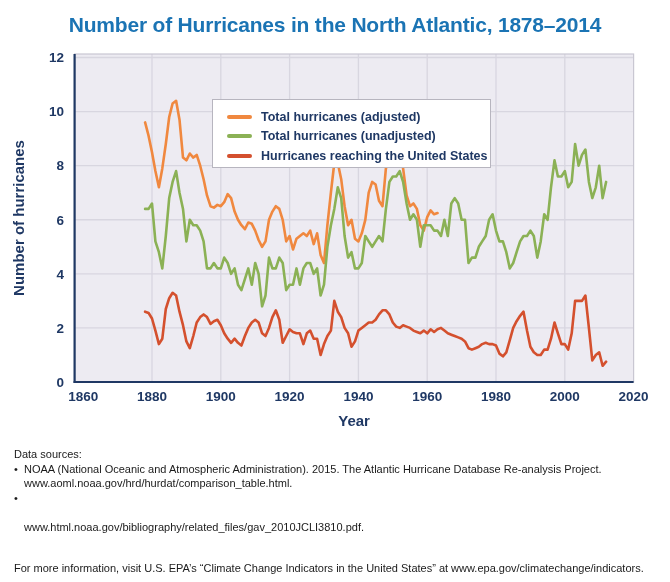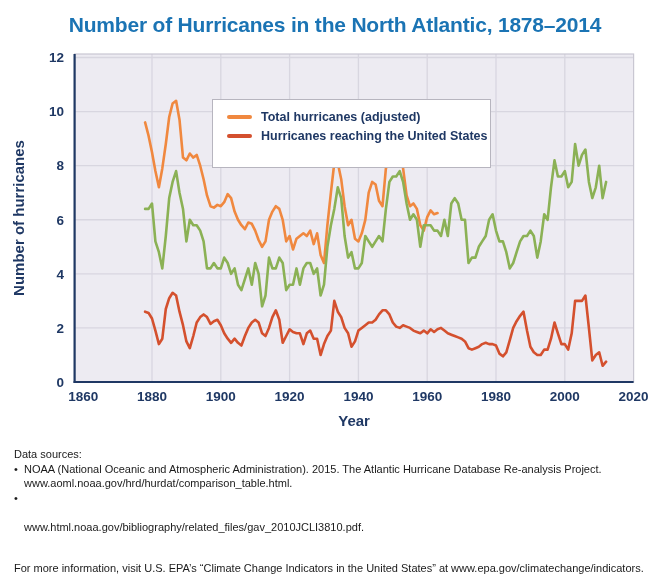--- a/index.html
+++ b/index.html
@@ -65,20 +65,24 @@
       <text x="633.6" y="401" text-anchor="middle" font-family="&quot;Liberation Sans&quot;,sans-serif" font-size="13.5px" font-weight="bold" fill="#1F3864">2020</text>
       <text x="354.1" y="426" font-family="&quot;Liberation Sans&quot;,sans-serif" font-size="15px" font-weight="bold" fill="#1F3864" text-anchor="middle">Year</text>
       <text transform="translate(24,218) rotate(-90)" font-family="&quot;Liberation Sans&quot;,sans-serif" font-size="15px" font-weight="bold" fill="#1F3864" text-anchor="middle">Number of hurricanes</text>
     </svg>
   <div id="legend">
       <div class="legend-item">
         <span class="legend-swatch" style="background: rgb(240, 136, 63);"></span>
         <span class="legend-label">Total hurricanes (adjusted)</span>
       </div>
       <div class="legend-item">
+        <span class="legend-swatch" style="background: rgb(139, 177, 85);"></span>
+        <span class="legend-label">Total hurricanes (unadjusted)</span>
+      </div>
+      <div class="legend-item">
         <span class="legend-swatch" style="background: rgb(212, 80, 46);"></span>
         <span class="legend-label">Hurricanes reaching the United States</span>
       </div>
     </div>
 
   <div class="footer">
     <div>Data sources:</div>
     <div class="src-row">
       <span class="src-bullet">•</span>
       <span class="src-text"><span>NOAA (National Oceanic and Atmospheric Administration). 2015. The Atlantic Hurricane Database Re-analysis Project.</span><br>

